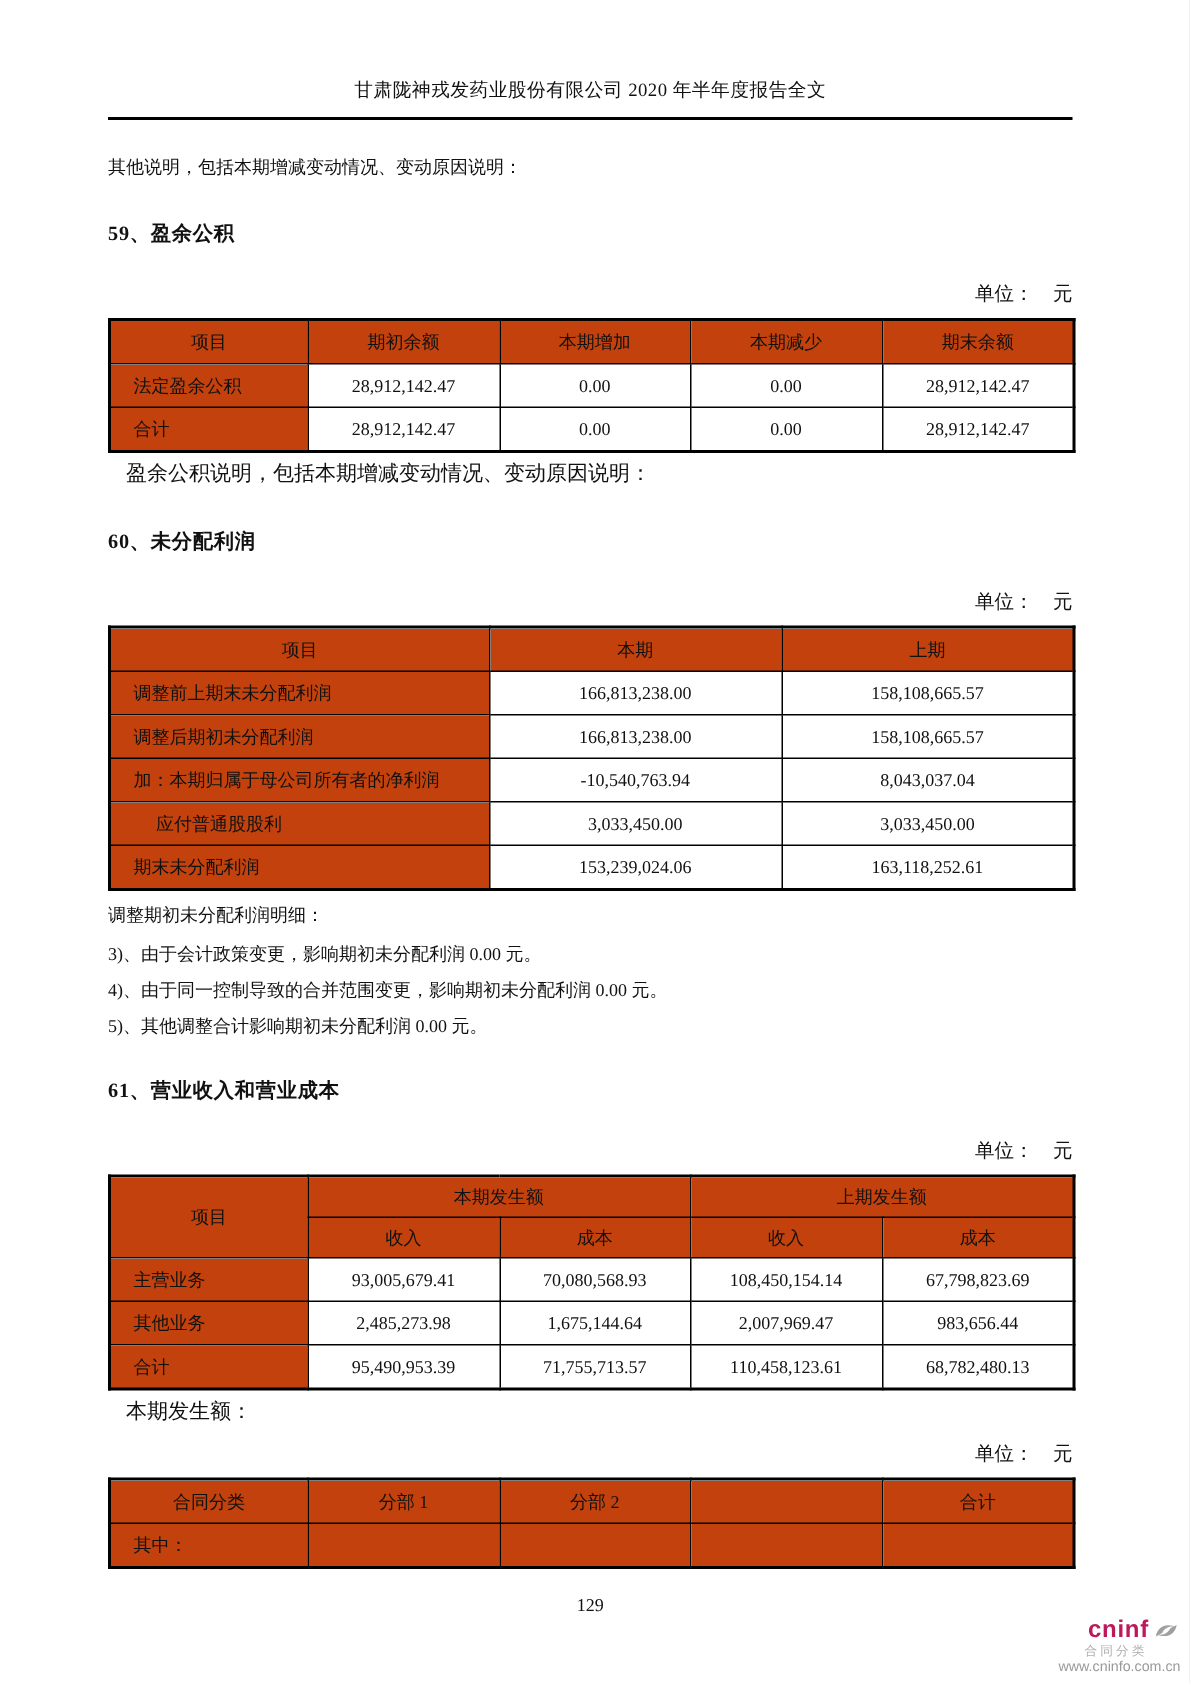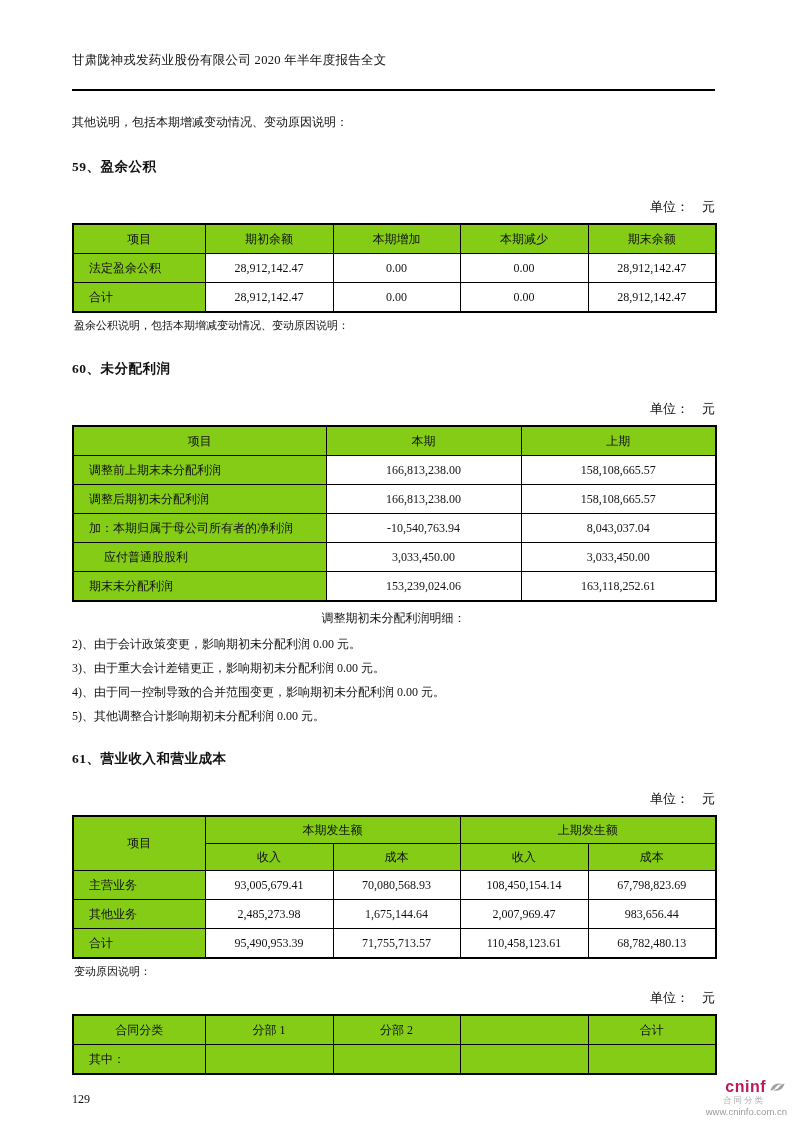--- a/index.html
+++ b/index.html
@@ -9,23 +9,23 @@
     margin:0 auto;
     background:#ffffff;
     font-family:"Liberation Serif","DejaVu Serif",serif;
     color:#111;
     overflow:hidden;
   }
   .content{position:absolute;left:72px;top:0;width:643px;}
 
   .doc-header{
     padding-top:52px;
-    text-align:left;
+    text-align:center;
     font-size:12.5px;
-    padding-bottom:20px;
+    padding-bottom:9px;
     border-bottom:2px solid #000;
     letter-spacing:0.3px;
   }
   .other-note{margin:23px 0 16px;font-size:12px;}
   .section-heading{margin:27px 0 0;font-size:13.5px;font-weight:bold;letter-spacing:0.5px;}
   .unit-line{margin:22px 0 7px;text-align:right;font-size:13px;white-space:pre;}
 
   table{
     border-collapse:collapse;
     width:643px;
@@ -35,31 +35,31 @@
   }
   td,th{
     border:1px solid #000;
     height:28px;
     padding:0 3px;
     font-weight:normal;
     overflow:hidden;
     white-space:nowrap;
   }
   th{text-align:center;}
-  .shade{background:#84cc16;}
+  .shade{background:#c2410c;}
   .num{text-align:center;}
   .lbl{text-align:left;padding-left:15px;}
   .indent{padding-left:30px;}
 
-  .table-note{margin:5px 2px 0;font-size:11px;}
-  .detail-title{margin:8px 0 0;font-size:12px;text-align:center;}
+  .table-note{margin:5px 12px 0;font-size:14px;}
+  .detail-title{margin:8px 0 0;font-size:12px;}
   .detail-item{margin:10px 0 0;font-size:12px;line-height:14px;}
   .detail-list{margin-top:2px;}
 
-  .page-number{margin-top:17px;text-align:left;font-size:12px;}
+  .page-number{margin-top:17px;text-align:center;font-size:12px;}
 
   .footer-logo{
     position:absolute;right:6px;bottom:5px;
     text-align:right;color:#a6a6a6;
     font-family:"Liberation Sans","DejaVu Sans",sans-serif;
     line-height:1.05;
   }
   .brand-row{display:flex;align-items:center;justify-content:flex-end;gap:2px;}
   .brand-text{font-size:16px;font-weight:bold;letter-spacing:0.5px;color:#be185d;}
   .brand-cn{font-size:8.5px;letter-spacing:2px;margin-right:22px;color:#b0b0b0;}
@@ -154,22 +154,21 @@
       <tr>
         <td class="shade lbl">期末未分配利润</td>
         <td class="num">153,239,024.06</td>
         <td class="num">163,118,252.61</td>
       </tr>
     </tbody>
       </table>
 
     <p class="detail-title">调整期初未分配利润明细：</p>
     <div class="detail-list">
-      <p class="detail-item">2)、由于会计政策变更，影响期初未分配利润 0.00 元。</p>
-      <p class="detail-item">3)、由于重大会计差错更正，影响期初未分配利润 0.00 元。</p>
+      <p class="detail-item">3)、由于会计政策变更，影响期初未分配利润 0.00 元。</p>
       <p class="detail-item">4)、由于同一控制导致的合并范围变更，影响期初未分配利润 0.00 元。</p>
       <p class="detail-item">5)、其他调整合计影响期初未分配利润 0.00 元。</p>
     </div>
 
     <h2 class="section-heading">61、营业收入和营业成本</h2>
 
     <div class="unit-line">单位：　元</div>
 
     <table>
       <colgroup>
@@ -208,21 +207,21 @@
       <tr>
         <td class="shade lbl">合计</td>
         <td class="num">95,490,953.39</td>
         <td class="num">71,755,713.57</td>
         <td class="num">110,458,123.61</td>
         <td class="num">68,782,480.13</td>
       </tr>
     </tbody>
       </table>
 
-    <p class="table-note">变动原因说明：</p>
+    <p class="table-note">本期发生额：</p>
 
     <div class="unit-line" style="margin-top:10px">单位：　元</div>
 
     <table>
       <colgroup>
           <col style="width:132px">
           <col style="width:128px">
           <col style="width:127px">
           <col style="width:128px">
           <col style="width:128px">

